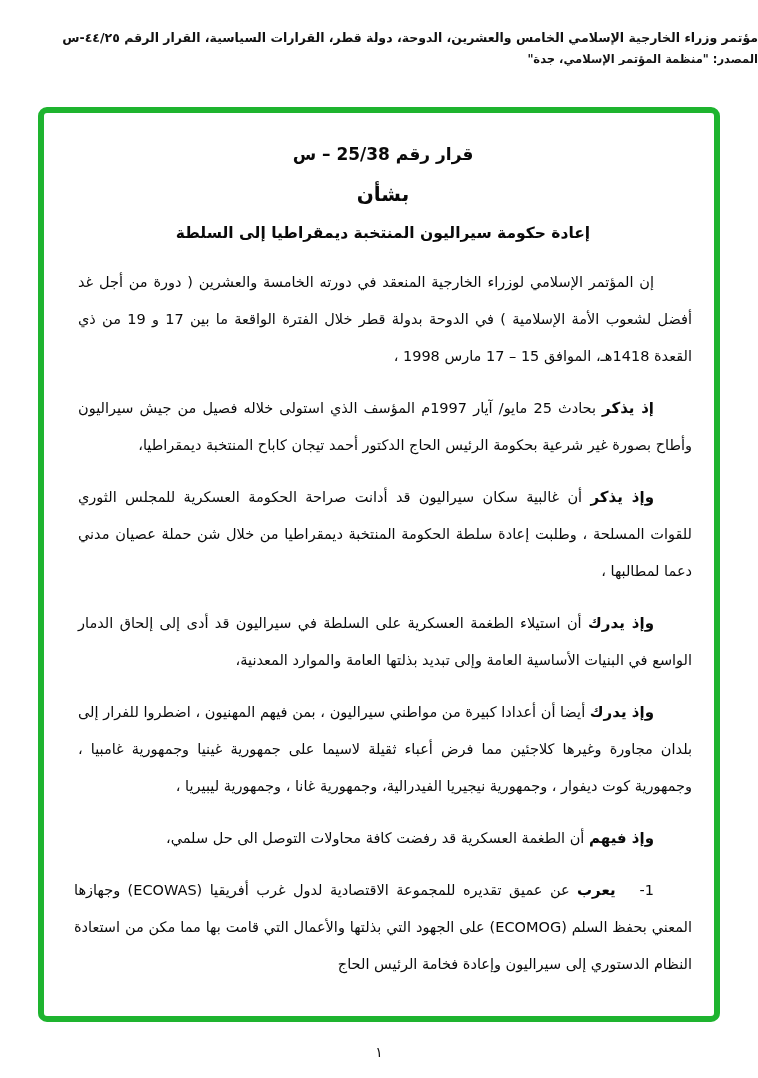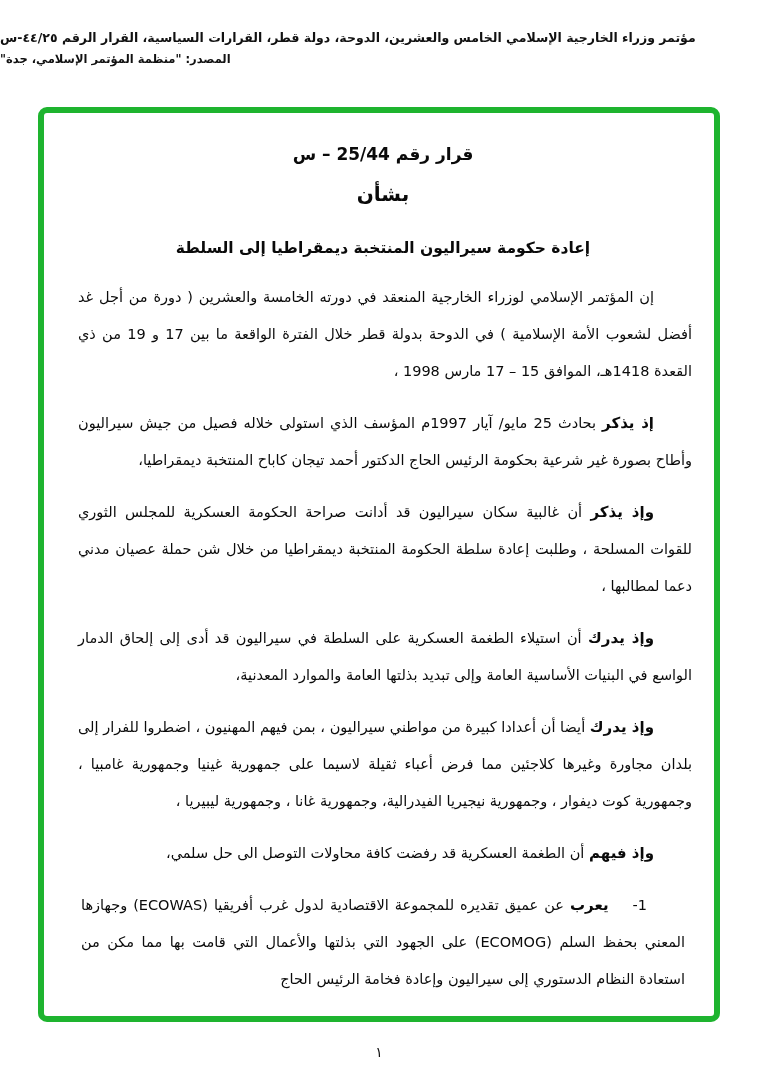--- a/index.html
+++ b/index.html
@@ -9,24 +9,25 @@
     font-family:"DejaVu Sans","Liberation Sans",sans-serif;
     color:#0a0a0a;
     position:relative;
     overflow:hidden;
   }
   .page{position:absolute;inset:0;}
 
   
   .running-header{
     position:absolute;top:30px;left:0;right:0;
-    text-align:left;
+    text-align:right;
     direction:rtl;
     font-weight:bold;
     color:#111;
+    padding-left:25px;
   }
   .running-header .line1{font-size:12.5px;letter-spacing:0;}
   .running-header .line2{font-size:11.5px;margin-top:7px;}
 
   
   .doc-frame{
     position:absolute;
     left:38px;top:107px;
     width:670px;height:903px;
     border:6px solid #1eb42f;
@@ -43,30 +44,30 @@
   }
 
   .title-block{
     text-align:center;
     font-weight:bold;
     line-height:34px;
     margin-bottom:14px;
   }
   .title-main{font-size:17px;}
   .title-re{font-size:20px;margin-top:6px;letter-spacing:2px;}
-  .title-subject{font-size:15.5px;margin-top:20px;}
+  .title-subject{font-size:15.5px;margin-top:5px;}
 
   .para{
     margin:0 0 15px 4px;
     text-indent:38px;
   }
   .para .lead{font-weight:bold;font-size:15px;}
 
   .numbered-item{
-    margin:7px;
+    margin:0;
     text-indent:38px;
   }
   .numbered-item .item-number{
     font-weight:normal;
     padding-left:24px; 
   }
   .numbered-item .lead{font-weight:bold;font-size:15px;}
 
   .page-number{
     position:absolute;
@@ -84,21 +85,21 @@
 
   <div class="running-header">
     <div class="line1">مؤتمر وزراء الخارجية الإسلامي الخامس والعشرين، الدوحة، دولة قطر، القرارات السياسية، القرار الرقم ٤٤/٢٥-س</div>
     <div class="line2">المصدر:  "منظمة المؤتمر الإسلامي، جدة"</div>
   </div>
 
   <div class="doc-frame">
     <div class="doc-content">
 
       <div class="title-block">
-        <div class="title-main">قرار رقم 25/44 – س</div>
+        <div class="title-main">قرار رقم 25/38 – س</div>
         <div class="title-re">بشأن</div>
         <div class="title-subject">إعادة حكومة سيراليون المنتخبة ديمقراطيا إلى السلطة</div>
       </div>
 
       <div class="para"><span class="lead"></span><span>إن المؤتمر الإسلامي لوزراء الخارجية المنعقد في دورته الخامسة والعشرين ( دورة من أجل غد أفضل لشعوب الأمة الإسلامية ) في  الدوحة بدولة قطر خلال الفترة الواقعة ما بين 17 و 19 من ذي القعدة 1418هـ، الموافق 15 – 17 مارس 1998 ،</span></div>
 
       <div class="para"><span class="lead">إذ يذكر</span><span> بحادث 25 مايو/ آيار 1997م المؤسف الذي استولى خلاله فصيل من جيش سيراليون وأطاح بصورة غير شرعية بحكومة الرئيس الحاج الدكتور أحمد تيجان كاباح المنتخبة ديمقراطيا،</span></div>
 
       <div class="para"><span class="lead">وإذ يذكر</span><span> أن غالبية سكان سيراليون قد أدانت  صراحة الحكومة العسكرية للمجلس الثوري للقوات المسلحة ، وطلبت إعادة سلطة الحكومة المنتخبة ديمقراطيا من خلال شن حملة عصيان مدني دعما لمطالبها ،</span></div>
 

